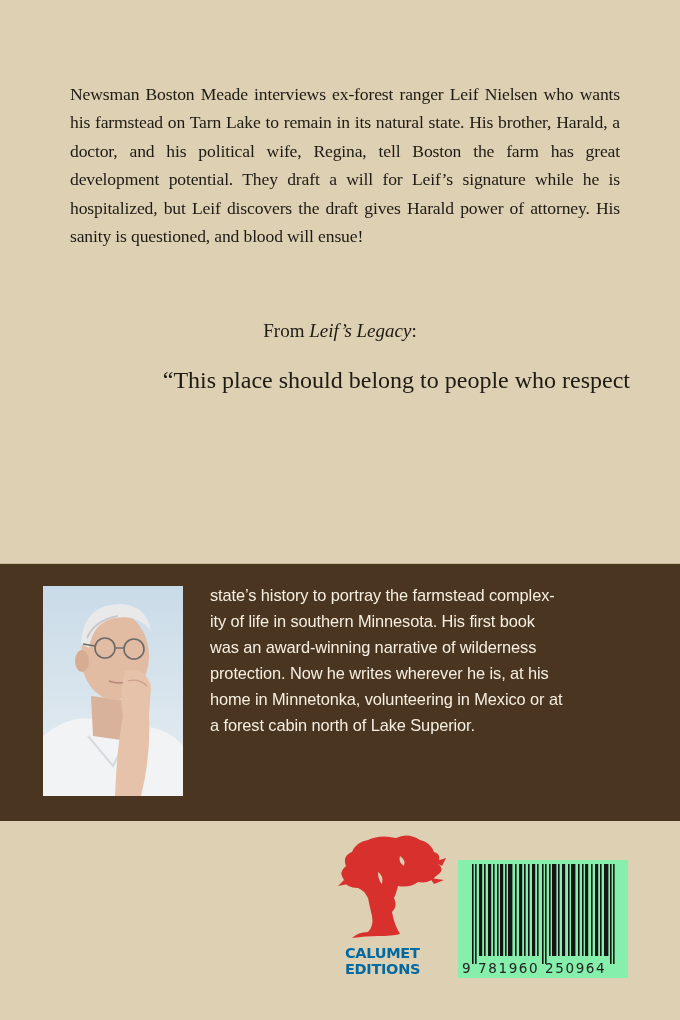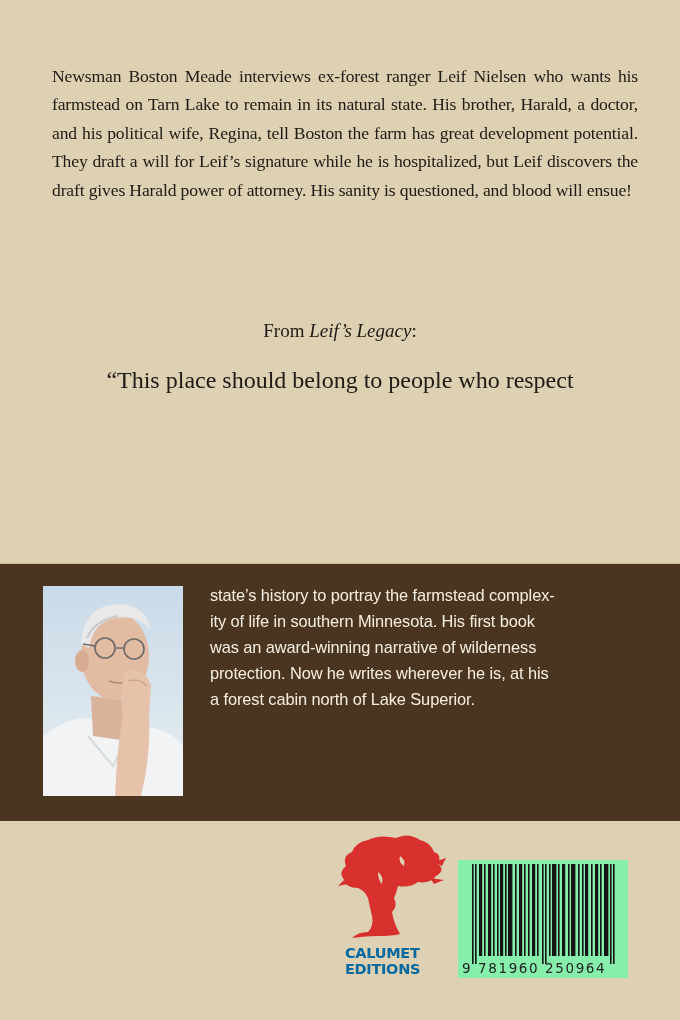--- a/index.html
+++ b/index.html
@@ -8,31 +8,31 @@
     background: #ddd0b3;
     position: relative;
     font-family: "Liberation Serif", "DejaVu Serif", serif;
     color: #1e1a14;
   }
   .blurb {
     position: absolute; left: 52px; top: 62px; width: 586px;
     font-size: 17.6px; line-height: 28.4px;
     text-align: justify; letter-spacing: -0.15px;
   }
-  .blurb p { margin: 0; }
+  .blurb p { margin: 18px; }
   .from {
     position: absolute; left: 0; width: 680px; top: 320px;
     text-align: center; font-size: 19px;
   }
   .from i { font-style: italic; }
   .quote {
     position: absolute; left: 50px; width: 580px; top: 366px;
     text-align: center; font-size: 24px; line-height: 29px;
   }
-  .quote span { display: block; }
+  .quote span { display: block; text-align: right; }
   .band {
     position: absolute; left: 0; top: 563px; width: 680px; height: 257px;
     background: #4a3620;
     border-top: 1px solid #c9b995;
   }
   .photo {
     position: absolute; left: 43px; top: 586px; width: 140px; height: 210px;
     background: linear-gradient(180deg, #c9dbe8 0%, #dbe6ee 60%, #e8eef2 100%);
     overflow: hidden;
   }
@@ -113,20 +113,21 @@
     <path d="M82 85 Q102 80 108 100 L106 130 Q108 170 98 210 L72 210 Q74 160 80 130 Q76 110 82 85 Z" fill="#e6c2ab"></path>
     <path d="M85 95 Q96 92 104 100" fill="none" stroke="#caa08a" stroke-width="1.2"></path>
   </svg>
 </div>
 
 <div class="bio">
   <span>state’s history to portray the farmstead complex-</span>
   <span>ity of life in southern Minnesota. His first book</span>
   <span>was an award-winning narrative of wilderness</span>
   <span>protection. Now he writes wherever he is, at his</span>
+  <span>home in Minnetonka, volunteering in Mexico or at</span>
   <span>a forest cabin north of Lake Superior.</span>
 </div>
 
 <div class="logo">
   <svg width="110" height="110" viewBox="0 0 110 110">
     <path fill="#d8302c" d="M30 8 Q42 2 58 6 Q70 0 82 8 Q92 10 96 20 Q104 22 100 32 Q108 38 98 44 Q92 52 80 50 Q72 56 60 54 Q58 62 56 66 Q60 74 54 80 Q56 92 62 102 Q54 104 40 104 Q28 104 14 106 Q20 100 30 100 Q36 94 34 84 Q32 76 30 66 Q26 58 20 56 Q8 56 6 48 Q0 40 8 34 Q4 24 14 20 Q18 10 30 8 Z"></path>
     <path fill="#d8302c" d="M96 30 L108 26 L104 34 Z M92 46 L106 48 L96 52 Z M6 48 L0 54 L10 52 Z"></path>
     <path fill="#ddd0b3" d="M40 40 Q46 44 44 52 Q40 48 40 40 Z M62 24 Q68 28 66 34 Q60 30 62 24 Z"></path>
   </svg>
 </div>

